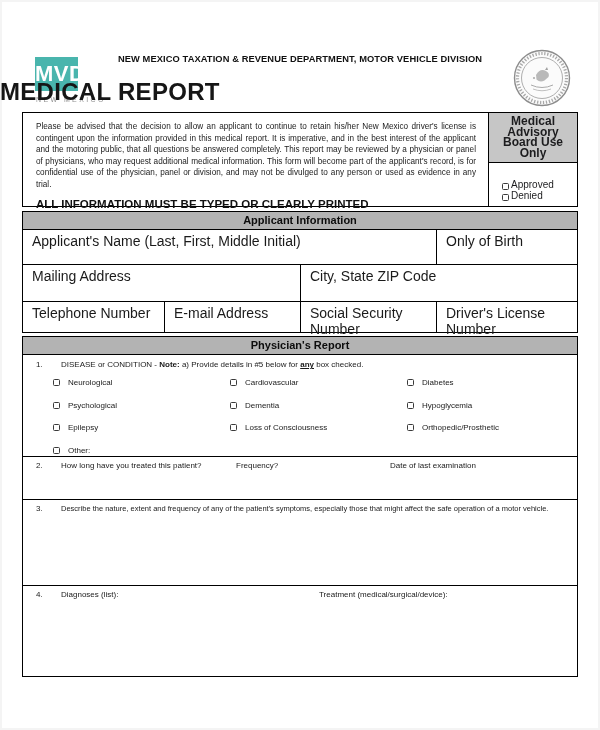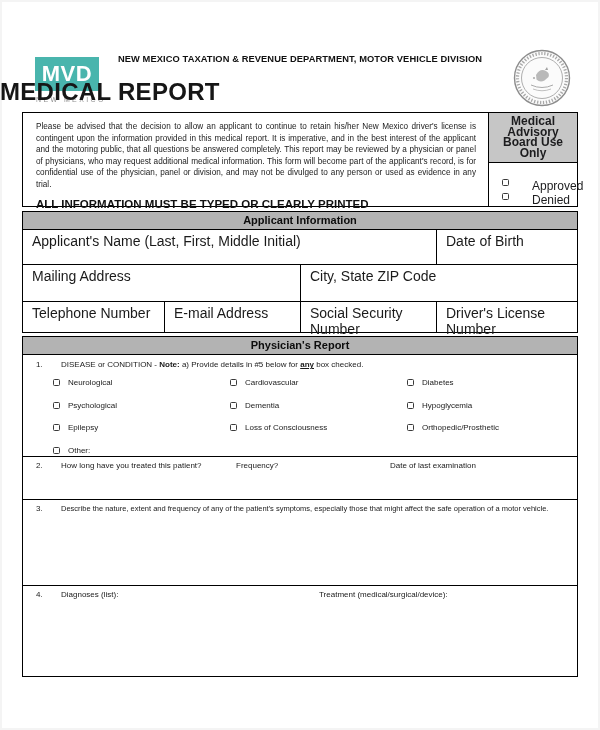--- a/index.html
+++ b/index.html
@@ -1,42 +1,42 @@
 <!DOCTYPE html>
 <html><head>
 <meta charset="utf-8">
 <style>
   * { margin:0; padding:0; box-sizing:border-box; }
   html,body { background:#ffffff; }
   body { width:600px; height:730px; font-family:"Liberation Sans", sans-serif; color:#1c1c1e; }
   .page { position:relative; width:600px; height:730px; background:#fff; box-shadow:inset 0 0 0 2px #f4f4f4; overflow:hidden; }
 
   
-  .mvd-logo { position:absolute; left:35px; top:57px; width:64px; height:34px; background:#49b5ad;
+  .mvd-logo { position:absolute; left:35px; top:57px; width:43px; height:34px; background:#49b5ad;
               color:#fff; font-weight:bold; font-size:22px; text-align:center; line-height:34px; letter-spacing:0.5px; }
   .mvd-sub  { position:absolute; left:36px; top:96px; font-size:7px; letter-spacing:2.4px; color:#8f8f8f; }
   .dept-line { position:absolute; left:105px; right:105px; top:54px; text-align:center;
                font-size:9.3px; font-weight:bold; letter-spacing:0.1px; color:#111; }
   .report-title { position:absolute; left:0; right:0; top:78px; text-align:left;
                   font-size:24px; font-weight:bold; letter-spacing:0.3px; color:#161616; }
   .seal { position:absolute; left:512px; top:48px; width:60px; height:60px; }
 
   
   .form { position:absolute; left:22px; top:112px; width:556px; }
   .block { border:1.5px solid #000; background:#fff; }
 
   
   .notice-block { height:95px; display:flex; }
   .notice-left { flex:1 1 auto; padding:8px 12px 0 13px; }
   .notice-text { font-size:8.2px; line-height:11.6px; text-align:justify; color:#222; }
   .notice-emphasis { margin-top:7px; font-size:11.5px; font-weight:bold; color:#111; }
   .advisory { width:89px; flex:0 0 89px; border-left:1.5px solid #000; }
   .advisory-header { background:#c6c6c6; border-bottom:1.5px solid #000; font-size:12px; font-weight:bold;
                      text-align:center; line-height:10.5px; padding:3px 4px 4px; }
-  .advisory-option { display:flex; align-items:flex-start; gap:23px; margin:0 0 0 13px; font-size:12px; }
+  .advisory-option { display:flex; align-items:flex-end; gap:2px; margin:0 0 0 13px; font-size:10px; }
   .advisory-option.first { margin-top:16px; }
   .advisory-option.second { margin-top:0; }
 
   
   .cb { width:7px; height:7px; border:1px solid #3a3a3a; border-radius:1.5px; flex:0 0 auto; background:#fff; }
 
   
   .section-bar { background:#b3b3b3; border-bottom:1px solid #000; text-align:center;
                  font-weight:bold; font-size:11px; padding:2px 0 3px; color:#0d0d0d; }
 
@@ -114,21 +114,21 @@
 
     <div class="block applicant-block">
       <div class="section-bar">Applicant Information</div>
 
       <div class="a-row r1">
         <div class="a-cell first w-name">
           <span>Applicant's Name (Last, First, Middle Initial)</span>
           <div class="field-value"></div>
         </div>
         <div class="a-cell w-dob">
-          <span>Date of Birth</span>
+          <span>Only of Birth</span>
           <div class="field-value"></div>
         </div>
       </div>
 
       <div class="a-row r2">
         <div class="a-cell first w-mail">
           <span>Mailing Address</span>
           <div class="field-value"></div>
         </div>
         <div class="a-cell w-city">

